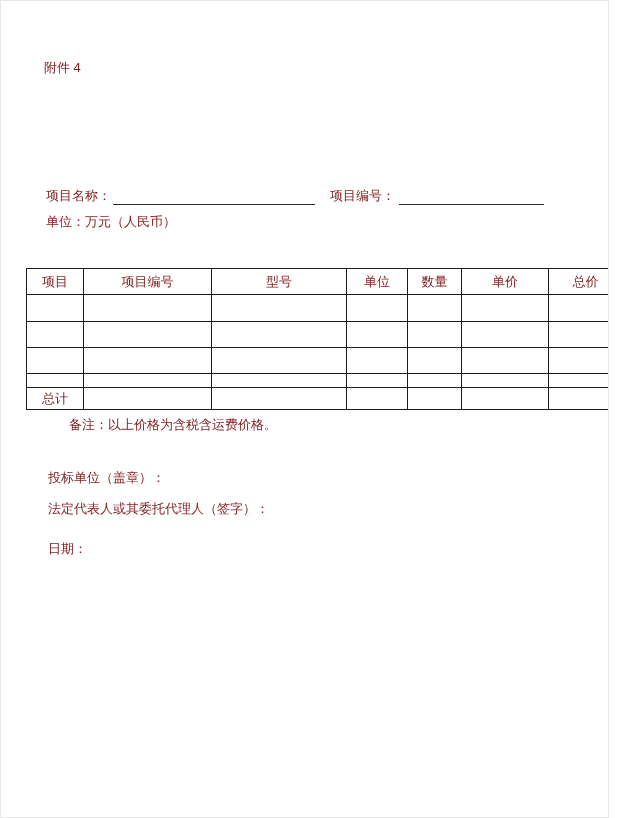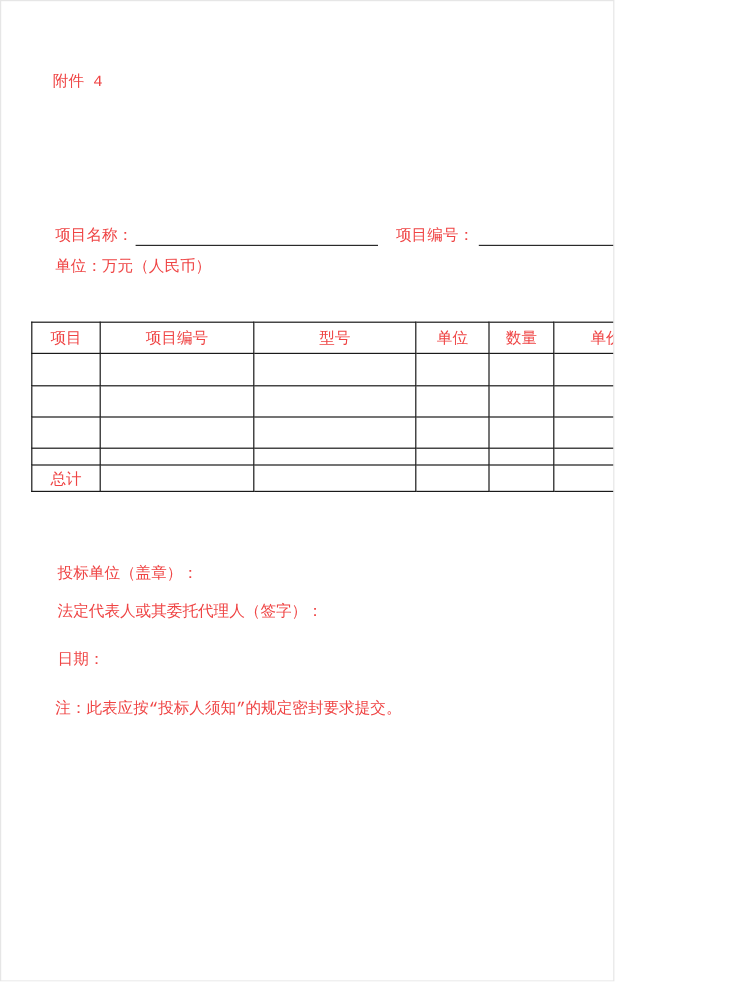--- a/index.html
+++ b/index.html
@@ -2,27 +2,27 @@
 <html><head>
 <meta charset="utf-8">
 <style>
   html, body {
     margin: 0;
     padding: 0;
     background: #ffffff;
   }
   .page {
     position: relative;
-    width: 512px;
+    width: 609px;
     height: 818px;
     background: #ffffff;
     box-sizing: border-box;
     border: 1px solid #e6e6e6;
-    font-family: Liberation Mono, monospace;
-    color: #ef4444;
+    font-family: Liberation Sans, sans-serif;
+    color: #7f1d1d;
     overflow: hidden;
   }
   .attachment {
     position: absolute;
     left: 43px;
     top: 58px;
     font-size: 13px;
     white-space: nowrap;
   }
   .title {
@@ -188,22 +188,22 @@
         <td></td>
         <td></td>
         <td></td>
         <td></td>
         <td></td>
         <td></td>
       </tr>
     </tbody>
   </table>
 
+  <div class="remark">备注：以上价格为含税含运费价格。</div>
 
   <div class="sig-line sig-rep">法定代表人或其委托代理人（签字）：</div>
 
   <div class="sig-line sig-bidder">投标单位（盖章）：</div>
 
   <div class="sig-line sig-date">日期：</div>
 
-  <div class="footnote">注：此表应按“投标人须知”的规定密封要求提交。</div>
 
 </div>
 
 </body></html>

